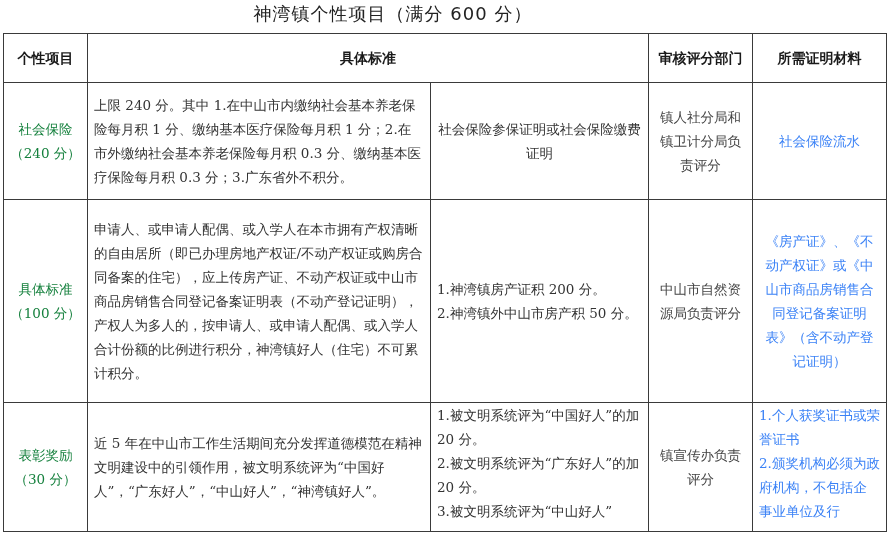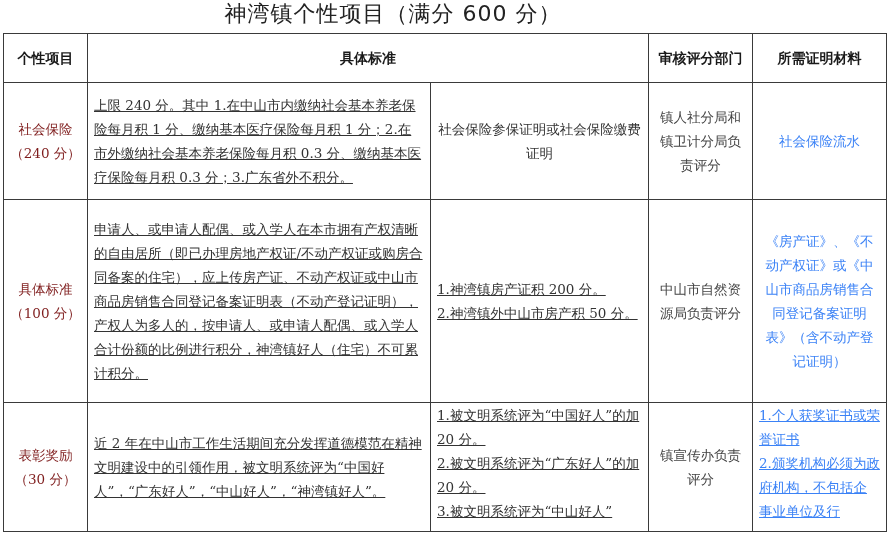--- a/index.html
+++ b/index.html
@@ -3,21 +3,21 @@
 <meta charset="utf-8">
 <style>
   html, body { margin: 0; padding: 0; background: #ffffff; }
   body {
     width: 890px; height: 534px; overflow: hidden; position: relative;
     font-family: "DejaVu Serif", "Liberation Serif", serif;
     color: #2a2a2a;
   }
   .title {
     position: absolute; left: 0; top: 2px; width: 786px; height: 24px;
-    text-align: center; font-size: 22px; line-height: 24px;
+    text-align: center; font-size: 18px; line-height: 24px;
     font-family: "DejaVu Sans", "Liberation Sans", sans-serif;
     color: #222; letter-spacing: 1px;
   }
   table.main {
     position: absolute; left: 3px; top: 33px;
     width: 884px; border-collapse: collapse; table-layout: fixed;
   }
   table.main td, table.main th {
     border: 1.5px solid #3a3a3a;
     padding: 0 6px;
@@ -29,22 +29,22 @@
     font-family: "DejaVu Sans", "Liberation Sans", sans-serif;
     font-weight: bold; font-size: 14px; color: #1a1a1a;
     text-align: center; height: 48px; line-height: 22px;
   }
   .c1 { width: 84px; }
   .c2 { width: 343px; }
   .c3 { width: 218px; }
   .c4 { width: 104px; }
   .c5 { width: 134px; }
   .center { text-align: center; margin-left: 15px; }
-  .left { text-align: left; text-decoration: underline; }
-  td.name { color: #7f1d1d; text-align: center; padding: 0 2px; margin-top: 23px; }
+  .left { text-align: left; }
+  td.name { color: #15803d; text-align: center; padding: 0 2px; margin-top: 23px; }
   tr.r1 td { height: 116px; }
   tr.r2 td { height: 202px; }
   tr.r3 td { height: 128px; vertical-align: top; }
   tr.r3 td.name, tr.r3 td.dept { vertical-align: middle; }
   .line { display: block; }
   .dept { color: #444; text-align: center; }
   .docs { color: #3b82f6; text-align: center; padding: 0 4px; }
   .docs.left { text-align: left; margin-left: 10px; }
   .std { color: #333; padding: 0 6px; }
   .clip { height: 128px; overflow: hidden; }
@@ -93,21 +93,21 @@
     </td>
     <td class="dept">中山市自然资源局负责评分</td>
     <td class="docs">《房产证》、《不动产权证》或《中山市商品房销售合同登记备案证明表》（含不动产登记证明）</td>
   </tr>
 
   <tr class="r3">
     <td class="name">
       <span class="line">表彰奖励</span>
       <span class="line">（30 分）</span>
     </td>
-    <td class="std left" style="vertical-align:middle">近 2 年在中山市工作生活期间充分发挥道德模范在精神文明建设中的引领作用，被文明系统评为“中国好人”，“广东好人”，“中山好人”，“神湾镇好人”。</td>
+    <td class="std left" style="vertical-align:middle">近 5 年在中山市工作生活期间充分发挥道德模范在精神文明建设中的引领作用，被文明系统评为“中国好人”，“广东好人”，“中山好人”，“神湾镇好人”。</td>
     <td class="std left">
       <div class="clip">
         <span class="line">1.被文明系统评为“中国好人”的加 20 分。</span>
         <span class="line">2.被文明系统评为“广东好人”的加 20 分。</span>
         <span class="line">3.被文明系统评为“中山好人”</span>
       </div>
     </td>
     <td class="dept">镇宣传办负责评分</td>
     <td class="docs left">
       <div class="clip">

